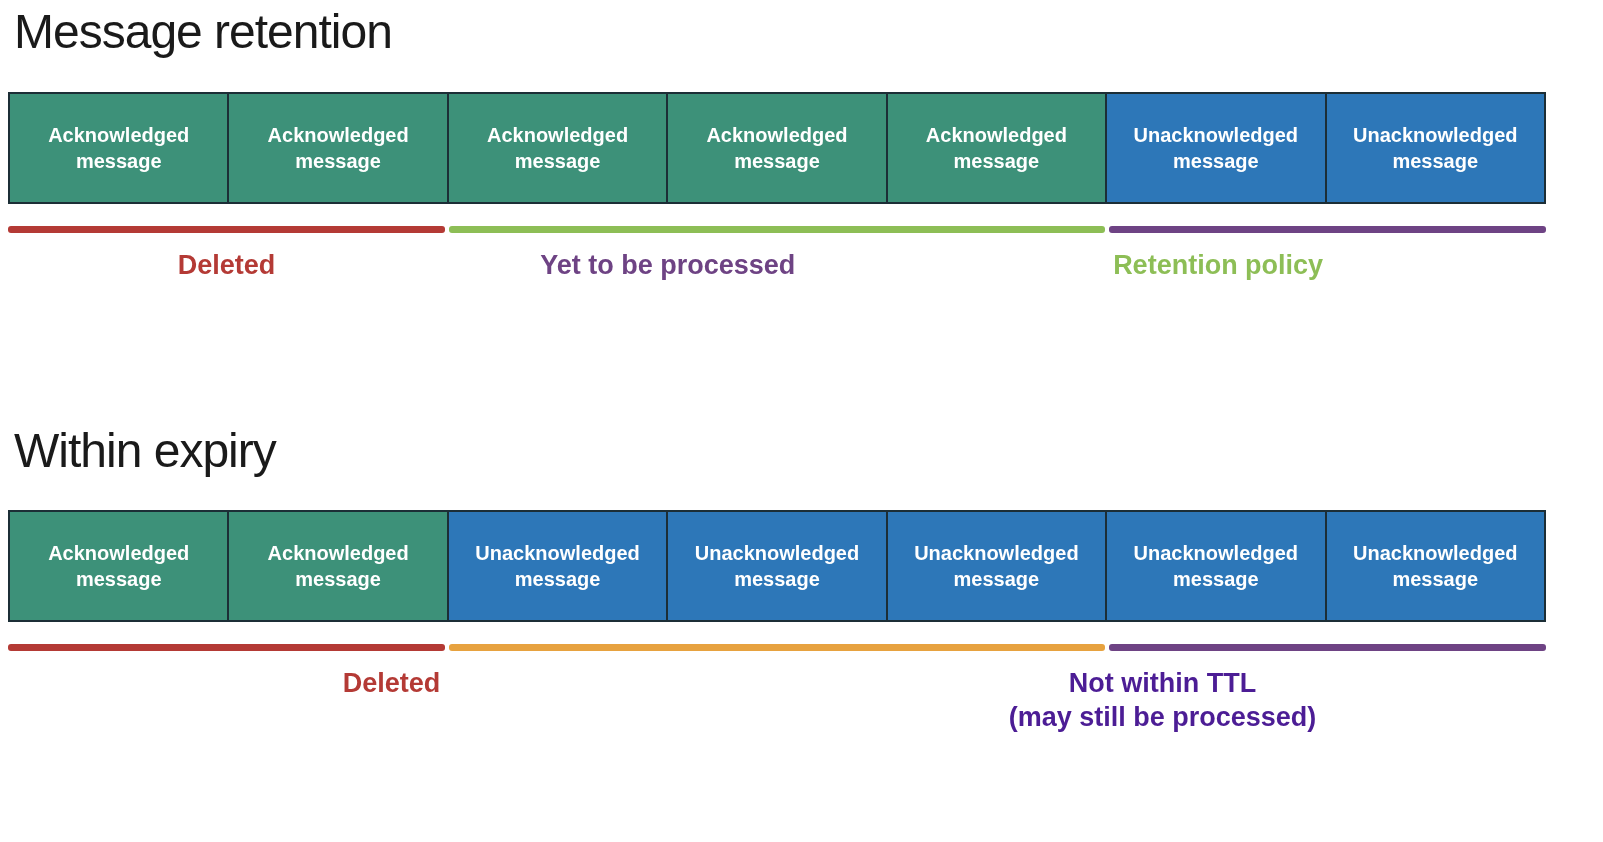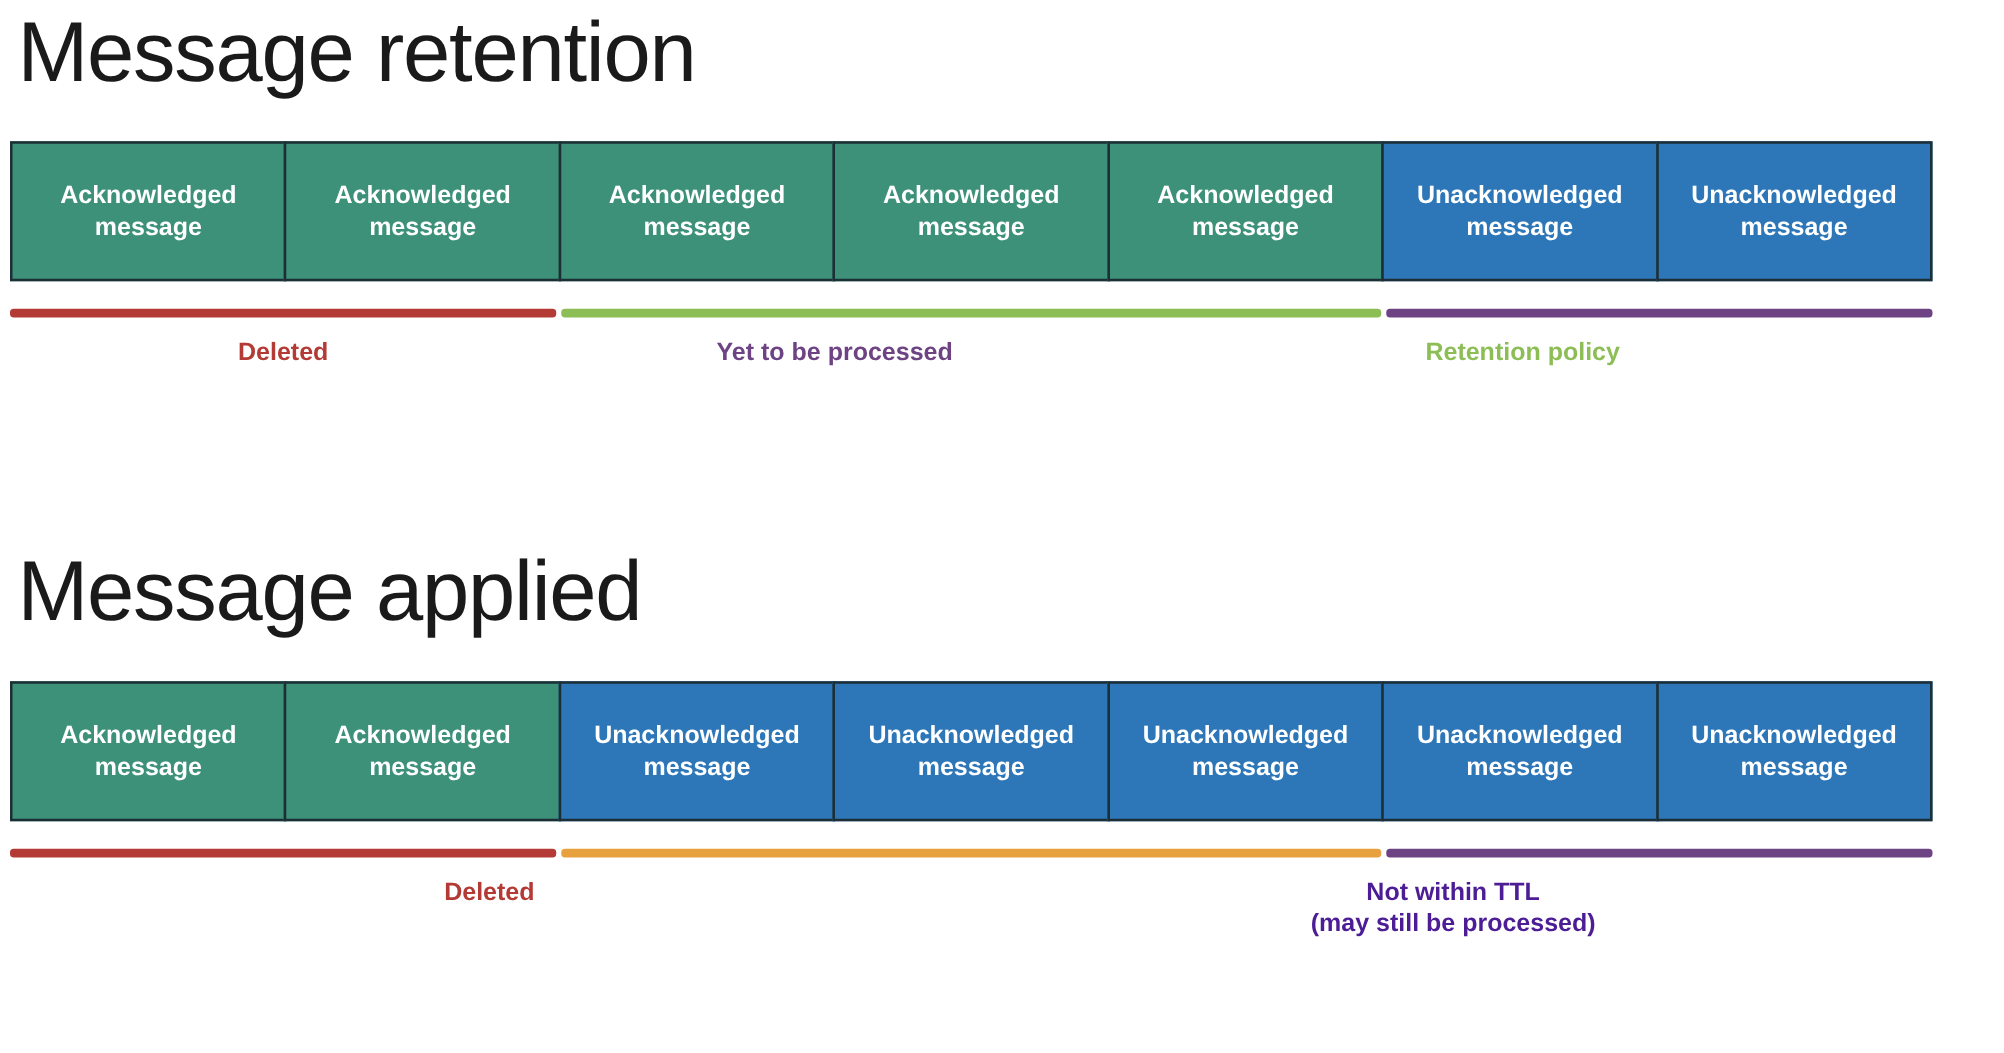--- a/index.html
+++ b/index.html
@@ -17,21 +17,21 @@
   .page {
     padding: 6px 0 0 8px;
   }
   .section {
     width: 1538px;
   }
   .section-2 {
     margin-top: 142px;
   }
   .section-title {
-    font-size: 68px;
+    font-size: 48px;
     font-weight: 400;
     color: #1a1a1a;
     margin: 0 0 34px 6px;
     letter-spacing: -1px;
     line-height: 1.08;
   }
   .boxes {
     display: flex;
     width: 100%;
   }
@@ -65,21 +65,21 @@
     height: 7px;
   }
   .labels {
     display: flex;
     gap: 4px;
     margin-top: 16px;
   }
   .seg-label {
     text-align: center;
     font-weight: bold;
-    font-size: 20px;
+    font-size: 27px;
     line-height: 1.25;
     white-space: pre-line;
   }
 </style>
 </head>
 <body>
 
 <div class="page">
 
   <section class="section">
@@ -106,21 +106,21 @@
         <div class="bar-seg" style="background: rgb(110, 67, 132); flex: 2 1 0px;"></div>
       </div>
     <div class="labels">
         <div class="seg-label" style="color: rgb(180, 58, 53); flex: 2 1 0px;">Deleted</div>
         <div class="seg-label" style="color: rgb(110, 67, 132); flex: 2 1 0px;">Yet to be processed</div>
         <div class="seg-label" style="color: rgb(141, 190, 86); flex: 3 1 0px;">Retention policy</div>
       </div>
   </section>
 
   <section class="section section-2">
-    <h1 class="section-title">Message applied</h1>
+    <h1 class="section-title">Within expiry</h1>
     <div class="boxes">
         <div class="box acknowledged">Acknowledged
 message</div>
         <div class="box acknowledged">Acknowledged
 message</div>
         <div class="box unacknowledged">Unacknowledged
 message</div>
         <div class="box unacknowledged">Unacknowledged
 message</div>
         <div class="box unacknowledged">Unacknowledged

